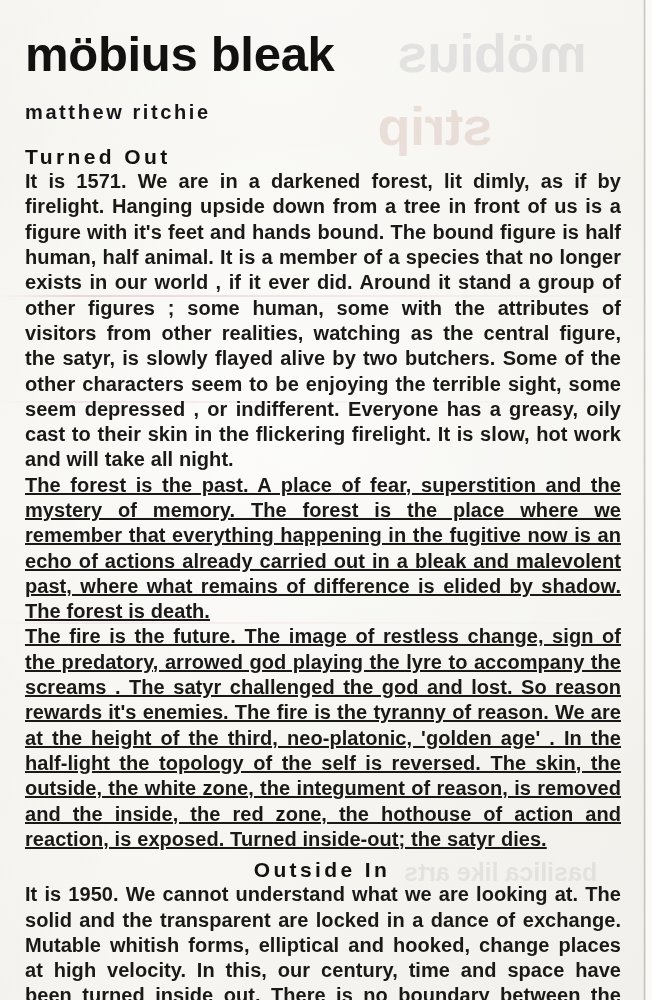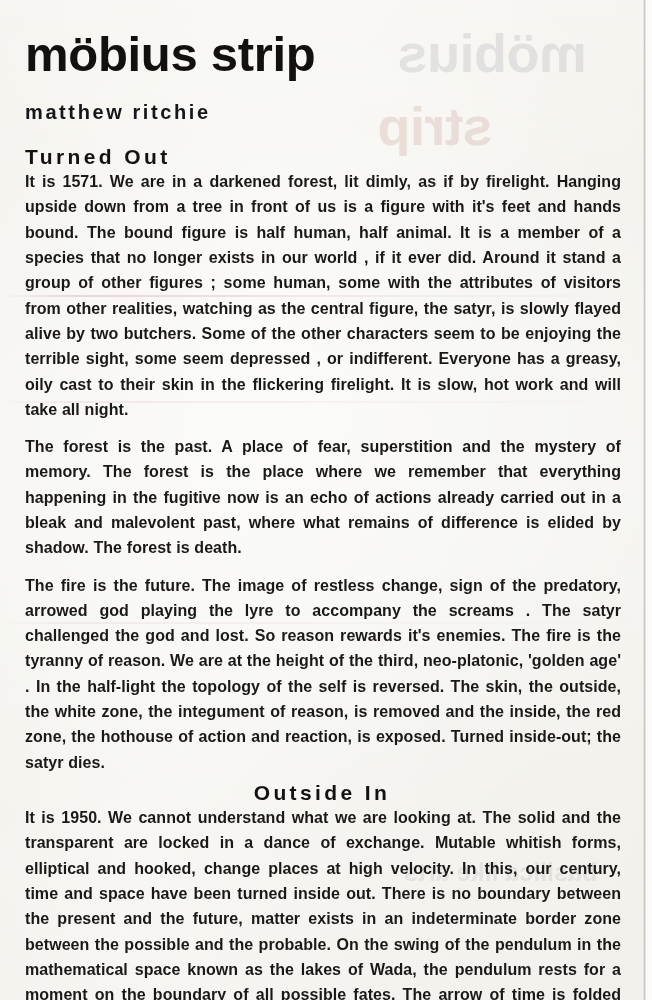--- a/index.html
+++ b/index.html
@@ -134,30 +134,30 @@
     font-weight: bold;
     letter-spacing: 3.4px;
     line-height: 1.15;
     color: #131211;
   }
   h2.section.first { padding-top: 21px; }
   h2.section.right { text-align: center; padding-top: 6px; padding-right: 2px; }
 
   p.body {
     margin: 0;
-    font-size: 16px;
+    font-size: 20px;
     font-weight: bold;
     line-height: 25.3px;
     text-align: justify;
     text-justify: inter-word;
     letter-spacing: 0.05px;
     color: #1a1917;
     word-spacing: 0.2px;
   }
-  p.body + p.body { margin-top: 12px; }
+  p.body + p.body { margin-top: 0; text-decoration: underline; }
 
   .after-head { margin-top: 2px; }
 </style>
 </head>
 <body>
 
 <div class="page">
 
   <div class="paper-tint"></div>
   <div class="paper-vignette"></div>
@@ -165,21 +165,21 @@
   <div class="scan-line-pink"></div>
   <div class="scan-line-pink two"></div>
   <div class="scan-line-pink three"></div>
 
   <div class="ghost ghost-mobius">möbius</div>
   <div class="ghost ghost-strip">strip</div>
   <div class="ghost ghost-basilica">basilica like arts</div>
 
   <div class="content">
 
-    <h1 class="title">möbius strip</h1>
+    <h1 class="title">möbius bleak</h1>
 
     <div class="byline">matthew ritchie</div>
 
     <h2 class="section first">Turned Out</h2>
     <p class="body after-head">It is 1571. We are in a darkened forest, lit dimly, as if by firelight. Hanging upside down from a tree in front of us is a figure with it's feet and hands bound. The bound figure is half human, half animal. It is a member of a species that no longer exists in our world , if it ever did. Around it stand a group of other figures ; some human, some with the attributes of visitors from other realities, watching as the central figure, the satyr, is slowly flayed alive by two butchers. Some of the other characters seem to be enjoying the terrible sight, some seem depressed , or indifferent. Everyone has a greasy, oily cast to their skin in the flickering firelight. It is slow, hot work and will take all night.</p>
     <p class="body">The forest is the past. A place of fear, superstition and the mystery of memory. The forest is the place where we remember that everything happening in the fugitive now is an echo of actions already carried out in a bleak and malevolent past, where what remains of difference is elided by shadow. The forest is death.</p>
     <p class="body">The fire is the future. The image of restless change, sign of the predatory, arrowed god playing the lyre to accompany the screams . The satyr challenged the god and lost. So reason rewards it's enemies. The fire is the tyranny of reason. We are at the height of the third, neo-platonic, 'golden age' . In the half-light the topology of the self is reversed. The skin, the outside, the white zone, the integument of reason, is removed and the inside, the red zone, the hothouse of action and reaction, is exposed. Turned inside-out; the satyr dies.</p>
 
     <h2 class="section right">Outside In</h2>
     <p class="body after-head">It is 1950. We cannot understand what we are looking at. The solid and the transparent are locked in a dance of exchange. Mutable whitish forms, elliptical and hooked, change places at high velocity. In this, our century, time  and space have been turned inside out. There is no boundary between the present and the future, matter exists in an indeterminate border zone between the possible and the probable. On the swing of the pendulum in the mathematical space known as the lakes of Wada, the pendulum rests for a moment on the boundary of all possible fates. The arrow of time is folded and folded again, hooked, spooled and wound into a thread that turns and returns.  A counter-reality of theory  has unraveled the universe, leaving us oscillating on an autological golden braid that twists between spaces that cannot be and times that have already past. In our century, the forest and the fire are one and the same.</p>

